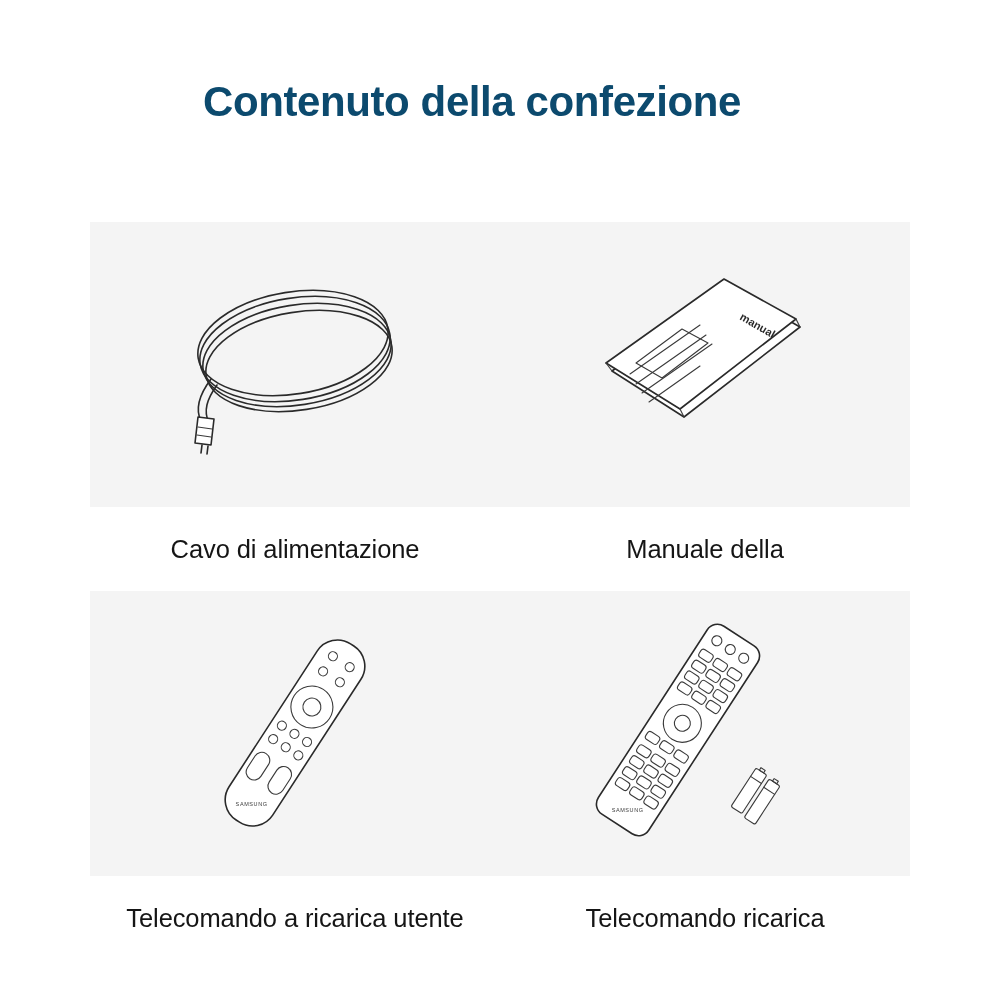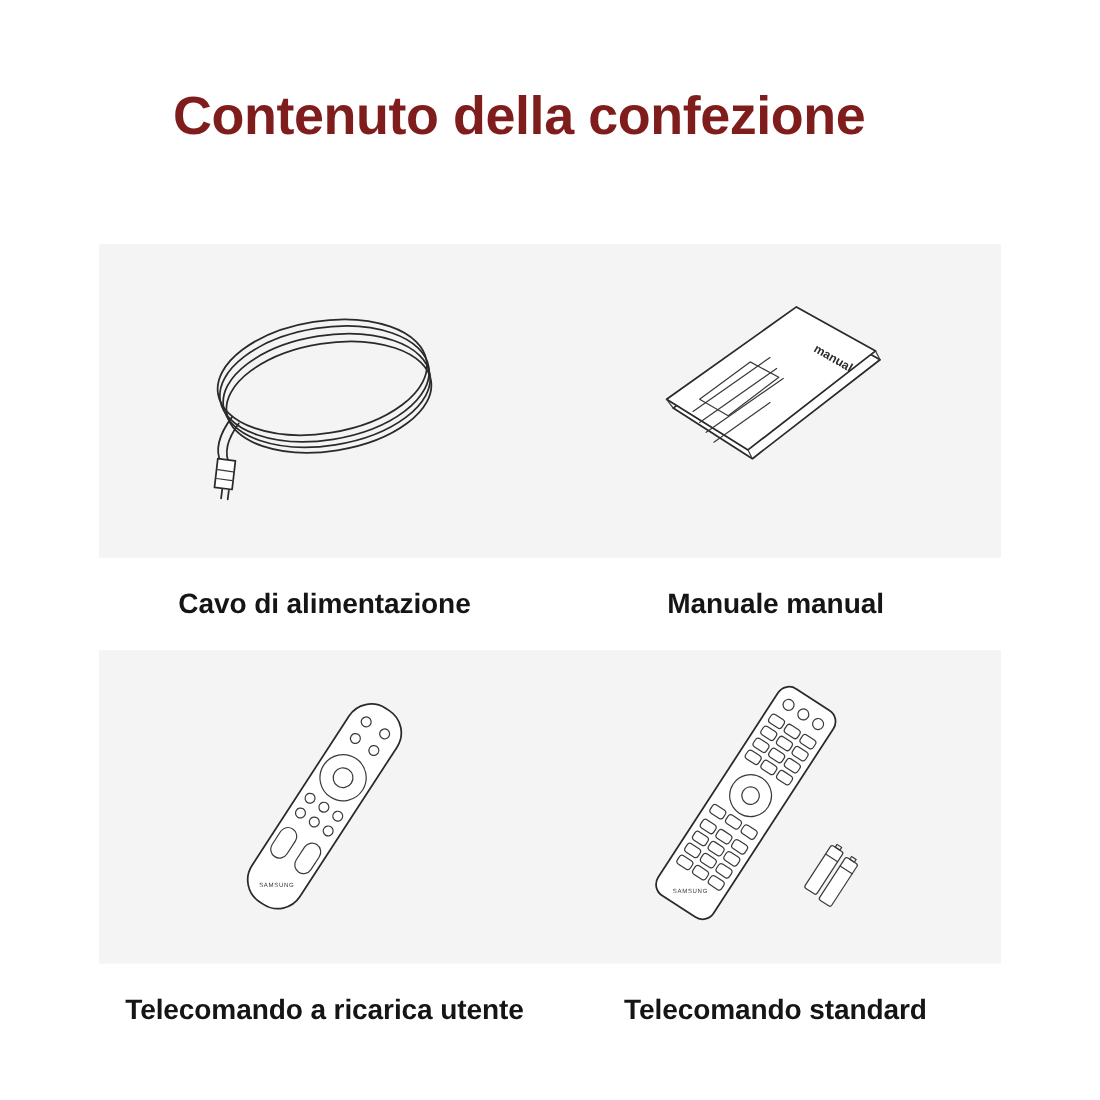--- a/index.html
+++ b/index.html
@@ -19,24 +19,24 @@
     height: 1000px;
     position: relative;
     box-sizing: border-box;
   }
   .page-title {
     position: absolute;
     top: 78px;
     left: 0;
     width: 944px;
     text-align: center;
-    font-size: 49px;
+    font-size: 42px;
     font-weight: 700;
     letter-spacing: -0.4px;
-    color: #7f1d1d;
+    color: #0c4a6e;
   }
   .grid {
     position: absolute;
     top: 222px;
     left: 90px;
     width: 820px;
     display: grid;
     grid-template-columns: 410px 410px;
     grid-template-rows: auto auto;
     row-gap: 0px;
@@ -56,21 +56,21 @@
     align-items: center;
     justify-content: center;
   }
   .cell.right .thumb {
     background: #f4f4f4;
   }
   .caption {
     width: 410px;
     text-align: center;
     font-size: 25.5px;
-    font-weight: 700;
+    font-weight: 400;
     line-height: 1.32;
     color: #151515;
     padding-top: 26px;
     padding-bottom: 10px;
     letter-spacing: -0.1px;
   }
   
   .row-gap-spacer {
     height: 14px;
   }
@@ -167,21 +167,21 @@
 
             <path class="ln-thin" d="M36,88 L82,54 L108,68 L62,103 Z"></path>
 
             <path class="ln-thin" d="M30,99 L100,50"></path>
             <path class="ln-thin" d="M36,109 L106,60"></path>
             <path class="ln-thin" d="M42,118 L112,69"></path>
             <path class="ln-thin" d="M49,127 L100,91"></path>
           </g>
         </svg>
       </div>
-      <div class="caption">Manuale manual</div>
+      <div class="caption">Manuale della</div>
     </div>
 
     <div class="row-gap-spacer"></div>
     <div class="row-gap-spacer"></div>
 
     <div class="cell left">
       <div class="thumb">
         <svg width="260" height="230" viewBox="0 0 260 230">
           <g transform="translate(130,115) rotate(33) translate(-26,-105)">
 
@@ -270,17 +270,17 @@
           <g transform="translate(196,150) rotate(33)">
             <rect class="fillw-thin" x="0" y="0" width="13" height="46" rx="2"></rect>
             <rect class="ln-thin" x="4" y="-3" width="5" height="3"></rect>
             <path class="ln-thin" d="M0,10 L13,10"></path>
             <rect class="fillw-thin" x="17" y="2" width="13" height="46" rx="2"></rect>
             <rect class="ln-thin" x="21" y="-1" width="5" height="3"></rect>
             <path class="ln-thin" d="M17,12 L30,12"></path>
           </g>
         </svg>
       </div>
-      <div class="caption">Telecomando standard</div>
+      <div class="caption">Telecomando ricarica</div>
     </div>
 
   </div>
 </div>
 
 </body></html>

